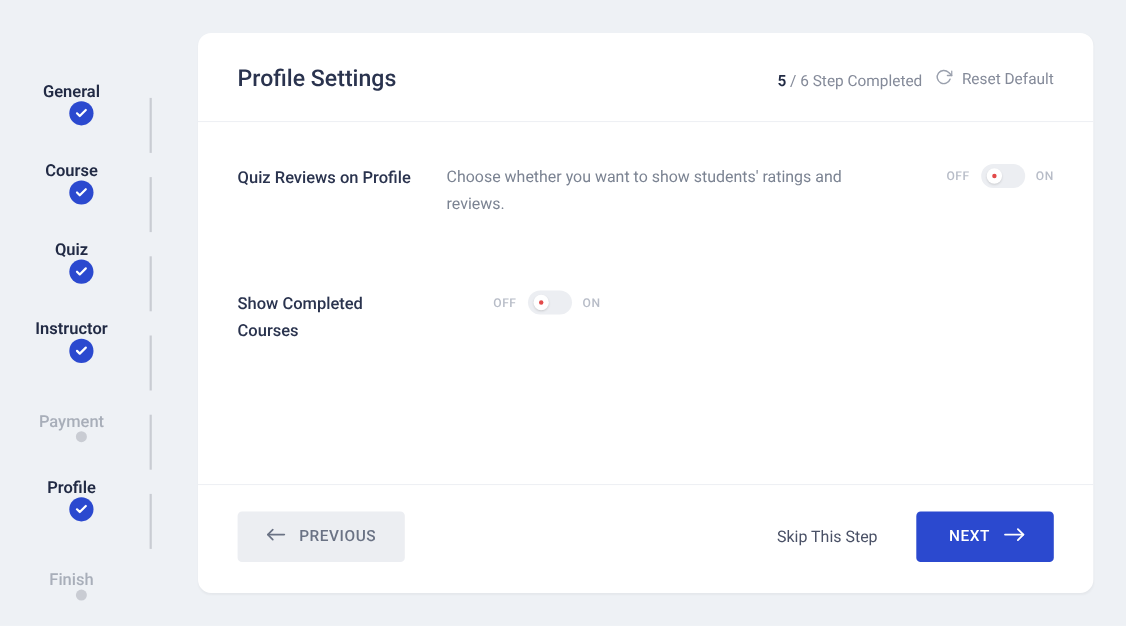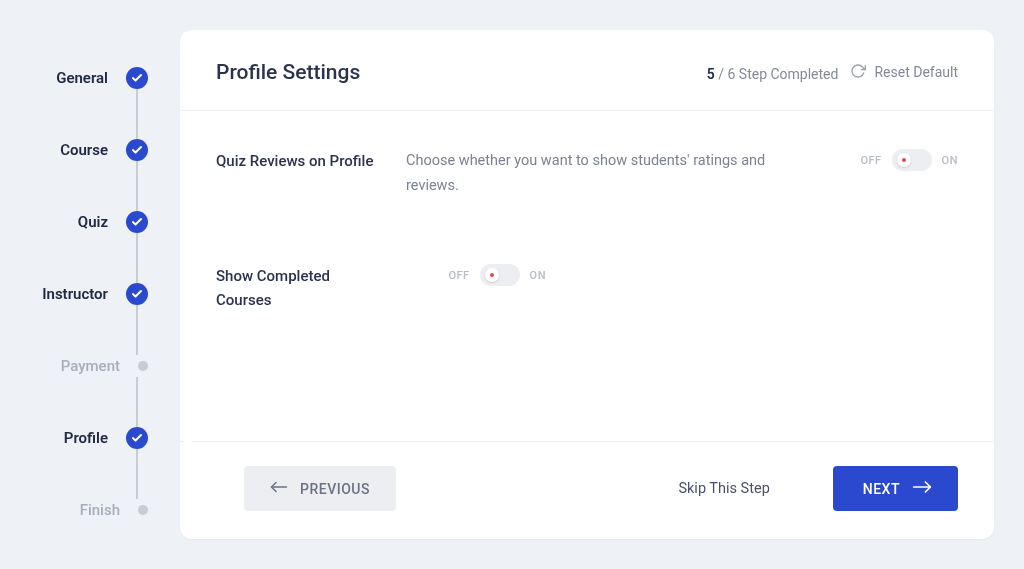--- a/index.html
+++ b/index.html
@@ -23,20 +23,21 @@
     padding-top: 12px;
     position: relative;
   }
   .step {
     display: flex;
     align-items: center;
     justify-content: flex-end;
     padding-right: 32px;
     position: relative;
     height: 72px;
+    flex-direction: column;
   }
   .step-label {
     font-size: 15px;
     font-weight: 600;
     color: #212a44;
     margin-right: 18px;
   }
   .step-label.inactive { color: #a8aeb9; font-weight: 500; }
   .step-circle {
     width: 22px; height: 22px;
@@ -116,21 +117,20 @@
     padding: 24px 36px 28px;
     display: flex;
     align-items: center;
     justify-content: space-between;
   }
   .btn {
     display: inline-flex; align-items: center; gap: 12px;
     font-size: 14px; font-weight: 500; letter-spacing: 0.5px;
     padding: 14px 26px; border-radius: 4px; cursor: pointer;
     text-transform: uppercase;
-    margin-left: 28px;
   }
   .btn-prev { background: #eceef2; color: #6a7284; }
   .btn-prev svg { width: 18px; height: 14px; }
   .btn-next { background: #2b49cf; color: #fff; padding: 14px 26px 14px 30px; }
   .btn-next svg { width: 20px; height: 14px; }
   .footer-right { display: flex; align-items: center; gap: 35px; }
   .skip { color: #4a5166; font-size: 14.5px; cursor: pointer; }
 </style>
 </head>
 <body>

